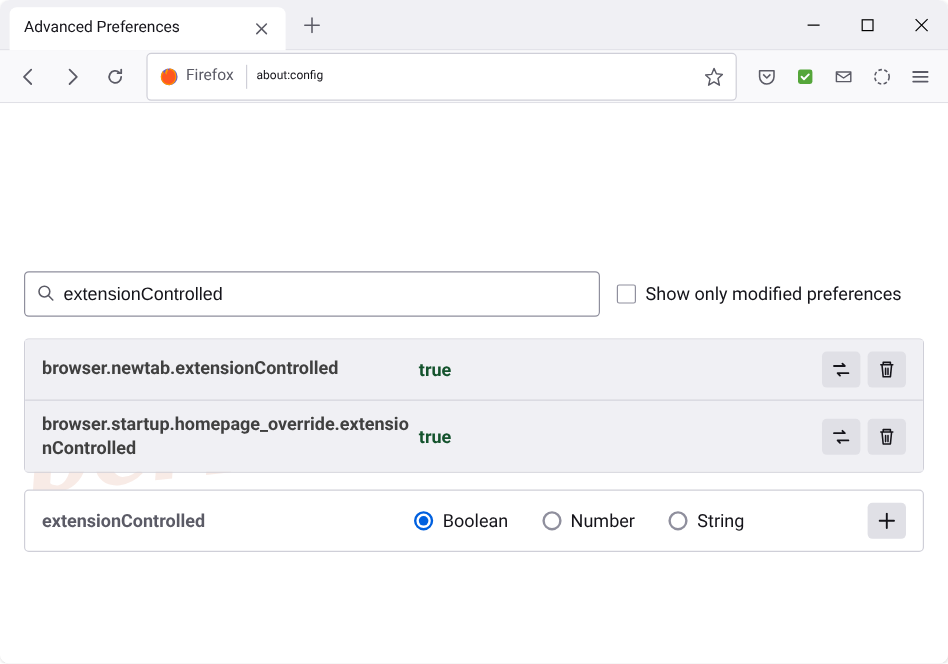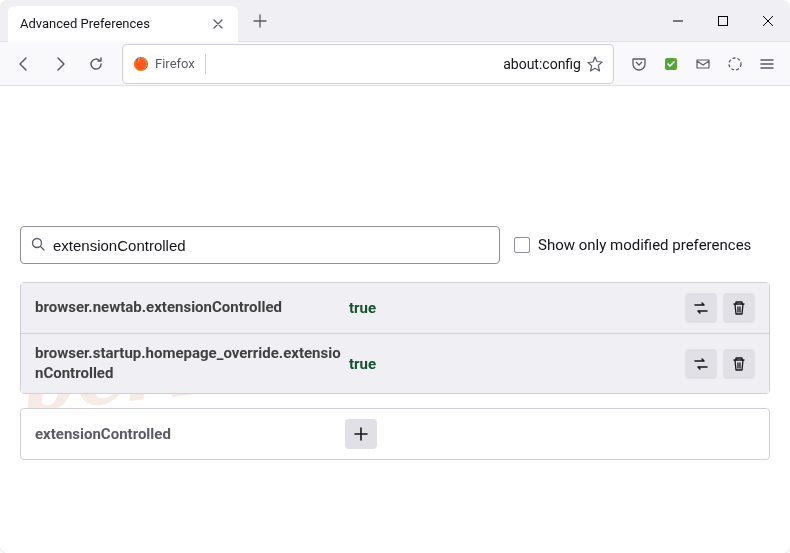--- a/index.html
+++ b/index.html
@@ -116,24 +116,23 @@
     }
     .firefox-logo {
       width: 16px;
       height: 16px;
     }
     .identity-label {
       font-size: 13px;
       color: #5b5b66;
     }
     .url-text {
-      font-size: 14px;
+      font-size: 10px;
       color: #15141a;
       flex: 1;
-      text-align: right;
     }
     .urlbar-star {
       width: 28px;
       height: 28px;
       display: flex;
       align-items: center;
       justify-content: center;
       cursor: pointer;
     }
     .toolbar-icons {
@@ -467,20 +466,34 @@
             <svg width="16" height="16" viewBox="0 0 16 16">
                 <path d="M3 4h10M5 4V2h6v2M4 4l1 10h6l1-10M7 7v5M9 7v5" stroke="#15141a" stroke-width="1.3" fill="none" stroke-linecap="round" stroke-linejoin="round"></path>
               </svg>
           </div>
         </div>
       </div>
     </div>
 
     <div class="new-pref">
       <div class="new-pref-name">extensionControlled</div>
+      <div class="radio-group">
+        <label class="radio-option">
+          <span class="radio selected"></span>
+          <span>Boolean</span>
+        </label>
+        <label class="radio-option">
+          <span class="radio"></span>
+          <span>Number</span>
+        </label>
+        <label class="radio-option">
+          <span class="radio"></span>
+          <span>String</span>
+        </label>
+      </div>
       <div class="add-btn">
         <svg width="14" height="14" viewBox="0 0 14 14">
             <path d="M7 1v12M1 7h12" stroke="#15141a" stroke-width="1.6" stroke-linecap="round"></path>
           </svg>
       </div>
     </div>
   </div>
 </div>
 
 </body></html>

